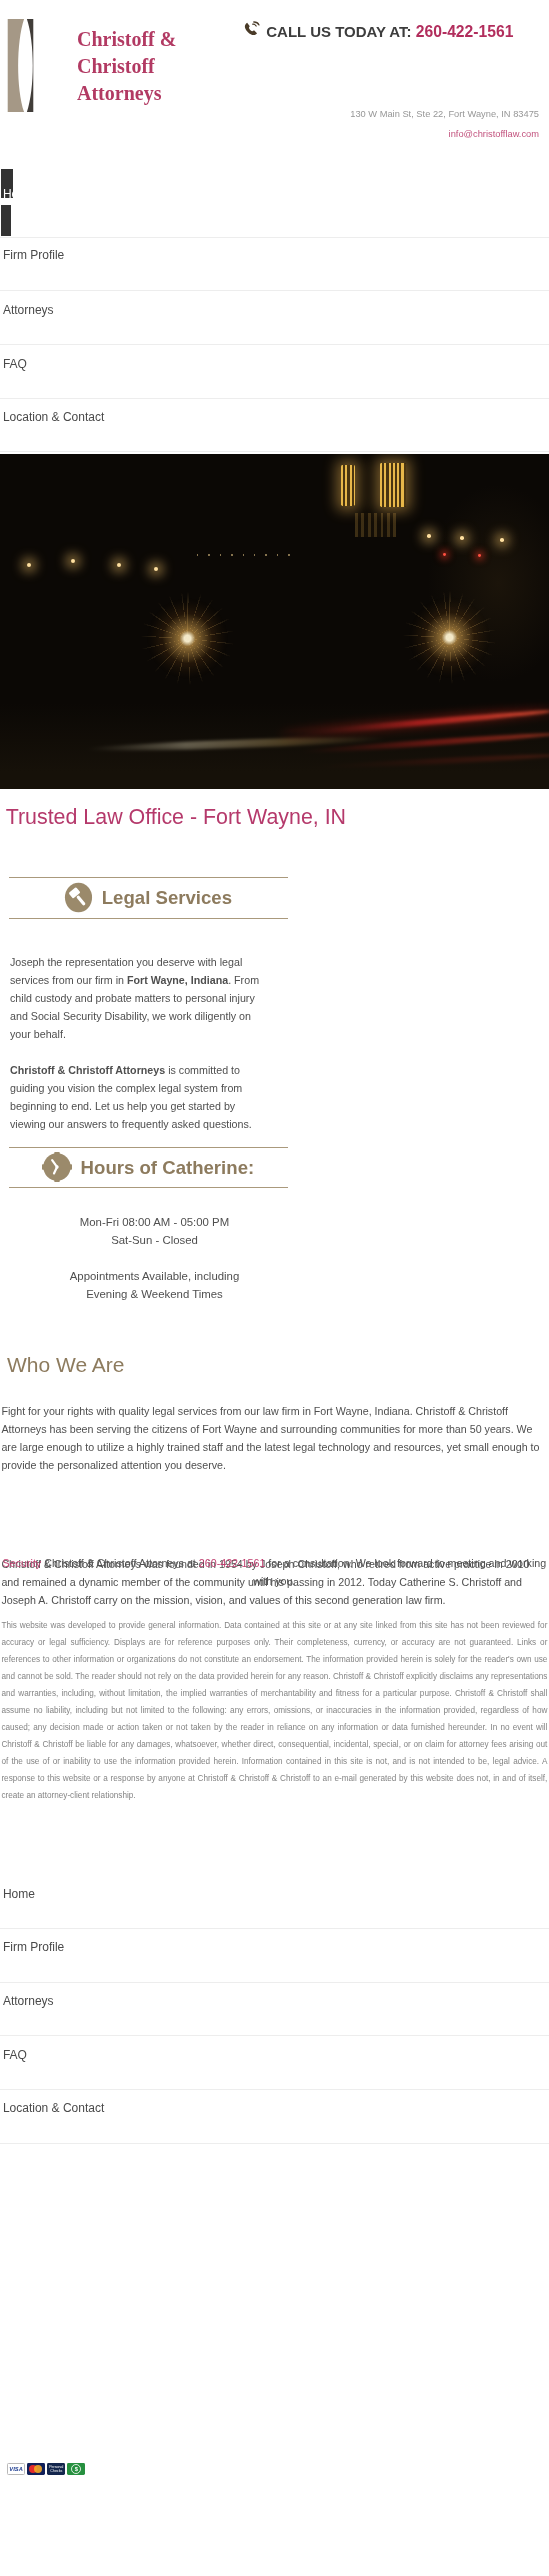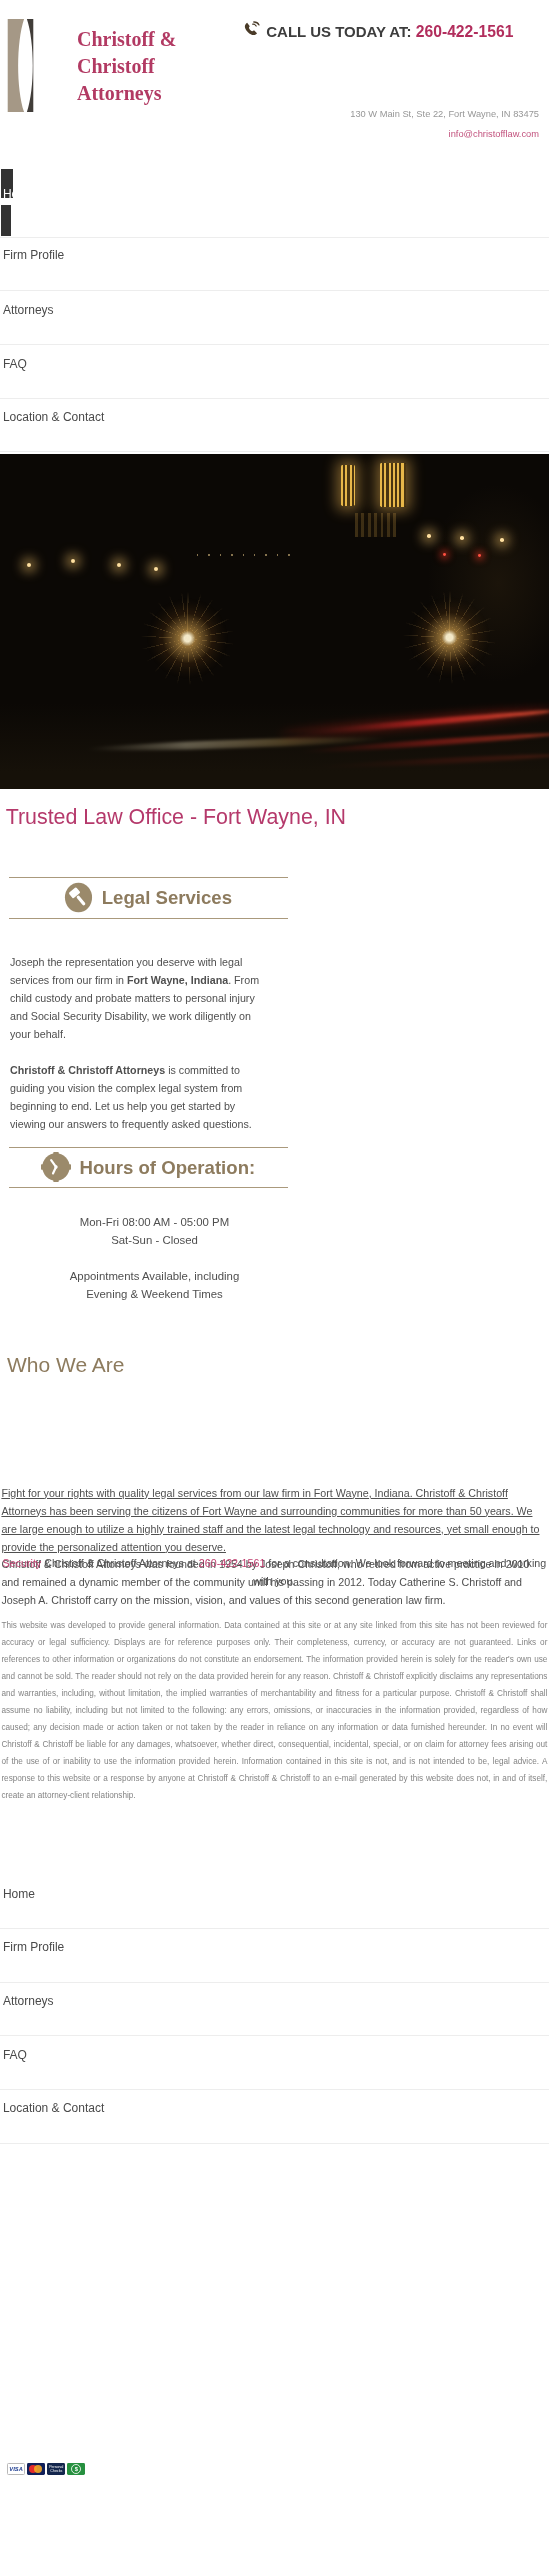--- a/index.html
+++ b/index.html
@@ -67,21 +67,21 @@
   .ls-head{top:877px;}
   .hr-head{top:1147px;}
   .col-p{position:absolute;left:10px;width:256px;font-size:10.7px;line-height:18px;color:#4f4f4f;}
   .ls-p1{top:942px;}
   .ls-p2{top:1050px;}
   .hours-box{position:absolute;left:0;top:1213px;width:309px;text-align:center;
      font-size:11.4px;line-height:18px;color:#4f4f4f;}
   .hours-box .gap{height:18px;}
   .who-h{position:absolute;left:7px;top:1353px;font-size:21px;font-weight:400;color:#8d7b5e;}
   .wide-p{position:absolute;left:1.4px;width:546px;font-size:10.7px;line-height:18px;color:#4f4f4f;}
-  .who-p1{top:1473px;text-decoration:underline;}
+  .who-p1{top:1391px;}
   .who-p2{top:1525px;margin-top:30px;}
   .contact-p{top:1543px;text-align:center;}
   .plink{color:#c04070;cursor:pointer;}
   .disclaimer{position:absolute;left:1.4px;top:1617px;width:546px;
      font-size:8.2px;line-height:17px;color:#848484;text-align:justify;}
 
   
   .ft-sep{position:absolute;left:0;width:549px;height:0.7px;background:#ededed;}
   .ft-item{position:absolute;left:2.9px;font-size:12px;color:#4a4a4a;cursor:pointer;}
   .payments{position:absolute;left:7.1px;top:2463px;display:flex;gap:2.1px;}
@@ -196,21 +196,21 @@
       <rect x="0" y="18" width="6" height="8" rx="1" fill="#9b8a6b"></rect>
       <rect x="38" y="18" width="6" height="8" rx="1" fill="#9b8a6b"></rect>
       <rect x="18" y="0" width="8" height="6" rx="1" fill="#9b8a6b"></rect>
       <rect x="18" y="38" width="8" height="6" rx="1" fill="#9b8a6b"></rect>
       <circle cx="22" cy="22" r="20" fill="#9b8a6b"></circle>
       <rect x="20.4" y="8" width="3.2" height="16" rx="1.6" fill="#ffffff" transform="rotate(-35 22 22)"></rect>
       <rect x="20.4" y="20" width="3.2" height="14" rx="1.6" fill="#ffffff" transform="rotate(25 22 22)"></rect>
       <circle cx="22" cy="22" r="2.4" fill="#ffffff"></circle>
     </svg>
   </span>
-  <span class="t">Hours of Operation:</span>
+  <span class="t">Hours of Catherine:</span>
 </div>
 
 <div class="hours-box">
   <div>Mon-Fri 08:00 AM - 05:00 PM</div>
   <div>Sat-Sun - Closed</div>
   <div class="gap"></div>
   <div>Appointments Available, including</div>
   <div>Evening &amp; Weekend Times</div>
 </div>
 

